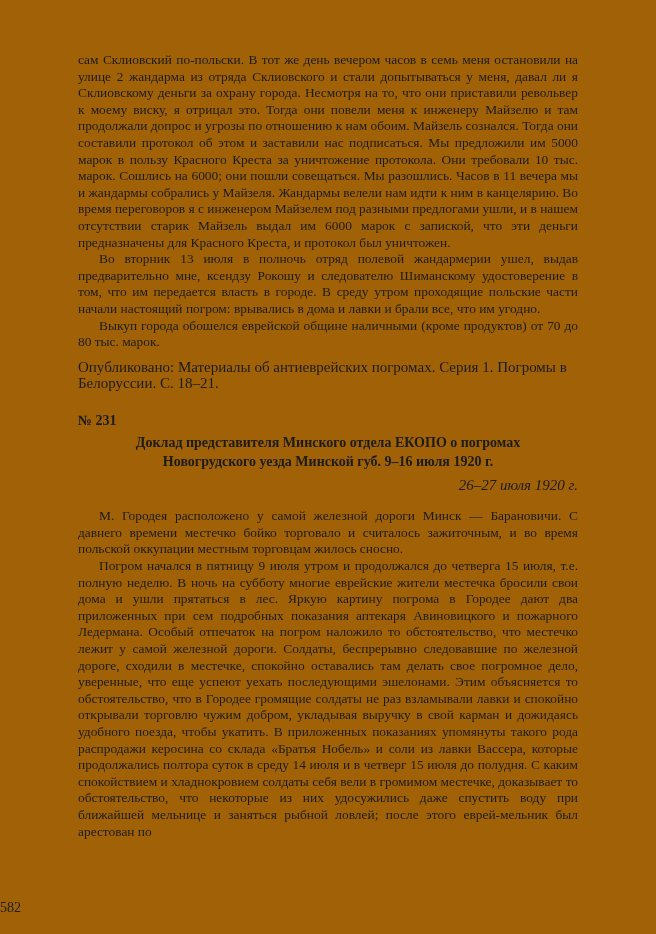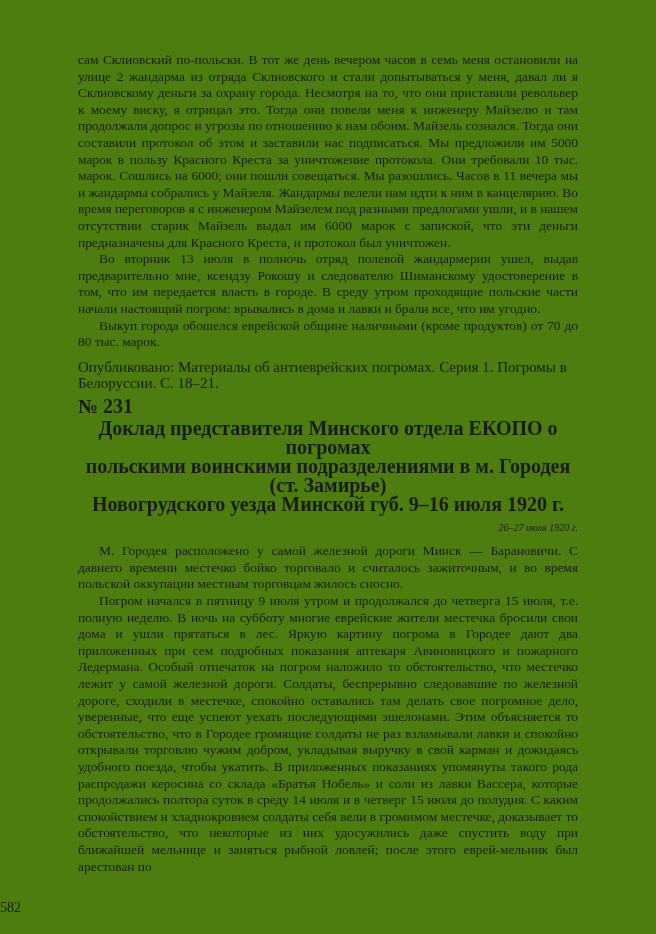--- a/index.html
+++ b/index.html
@@ -1,21 +1,21 @@
 <!DOCTYPE html>
 <html lang="ru"><head>
 <meta charset="utf-8">
 <style>
   * { margin: 0; padding: 0; box-sizing: border-box; }
   html, body { background: #ffffff; }
   .page {
     position: relative;
     width: 656px;
     height: 934px;
-    background: #4d7c0f;
+    background: #a16207;
     overflow: hidden;
     font-family: "Liberation Serif", "DejaVu Serif", serif;
     color: #1b1b1b;
   }
   .text-block {
     position: absolute;
     left: 78px;
     top: 52px;
     width: 500px;
     font-size: 13.4px;
@@ -26,35 +26,35 @@
   }
   .para { text-indent: 21px; }
   .para.noindent { text-indent: 0; }
   .pub-note {
     margin-top: 8px;
     font-size: 15px;
     line-height: 16px;
     text-align: left;
   }
   .doc-header {
-    margin-top: 6px;
+    margin-top: 20px;
     font-weight: bold;
-    font-size: 20px;
+    font-size: 14px;
     line-height: 19px;
     text-align: left;
   }
   .doc-number { margin-bottom: 3px; }
   .doc-title-line { text-align: center; }
   .doc-date {
     margin-top: 6px;
     font-style: italic;
     text-align: right;
-    font-size: 10px;
+    font-size: 15px;
   }
-  .first-body { margin-top: 7px; }
+  .first-body { margin-top: 15px; }
   .page-number {
     position: absolute;
     left: 0;
     right: 0;
     bottom: 18px;
     text-align: left;
     font-size: 14px;
     color: #1b1b1b;
   }
 </style>
@@ -68,21 +68,20 @@
 
     <p class="para">Во вторник 13 июля в полночь отряд полевой жандармерии ушел, выдав предварительно мне, ксендзу Рокошу и следователю Шиманскому удостоверение в том, что им передается власть в городе. В среду утром проходящие польские части начали настоящий погром: врывались в дома и лавки и брали все, что им угодно.</p>
 
     <p class="para">Выкуп города обошелся еврейской общине наличными (кроме продуктов) от 70 до 80 тыс. марок.</p>
 
     <p class="pub-note">Опубликовано: Материалы об антиеврейских погромах. Серия 1. Погромы в Белоруссии. С. 18–21.</p>
 
     <header class="doc-header">
       <p class="doc-number">№ 231</p>
       <p class="doc-title-line">Доклад представителя Минского отдела ЕКОПО о погромах</p>
-      <p class="doc-title-line">польскими воинскими подразделениями в м. Городея (ст. Замирье)</p>
       <p class="doc-title-line">Новогрудского уезда Минской губ. 9–16 июля 1920 г.</p>
     </header>
 
     <p class="doc-date">26–27 июля 1920 г.</p>
 
     <p class="para first-body">М. Городея расположено у самой железной дороги Минск — Барановичи. С давнего времени местечко бойко торговало и считалось зажиточным, и во время польской оккупации местным торговцам жилось сносно.</p>
 
     <p class="para">Погром начался в пятницу 9 июля утром и продолжался до четверга 15 июля, т.е. полную неделю. В ночь на субботу многие еврейские жители местечка бросили свои дома и ушли прятаться в лес. Яркую картину погрома в Городее дают два приложенных при сем подробных показания аптекаря Авиновицкого и пожарного Ледермана. Особый отпечаток на погром наложило то обстоятельство, что местечко лежит у самой железной дороги. Солдаты, беспрерывно следовавшие по железной дороге, сходили в местечке, спокойно оставались там делать свое погромное дело, уверенные, что еще успеют уехать последующими эшелонами. Этим объясняется то обстоятельство, что в Городее громящие солдаты не раз взламывали лавки и спокойно открывали торговлю чужим добром, укладывая выручку в свой карман и дожидаясь удобного поезда, чтобы укатить. В приложенных показаниях упомянуты такого рода распродажи керосина со склада «Братья Нобель» и соли из лавки Вассера, которые продолжались полтора суток в среду 14 июля и в четверг 15 июля до полудня. С каким спокойствием и хладнокровием солдаты себя вели в громимом местечке, доказывает то обстоятельство, что некоторые из них удосужились даже спустить воду при ближайшей мельнице и заняться рыбной ловлей; после этого еврей-мельник был арестован по</p>
 
   </main>

